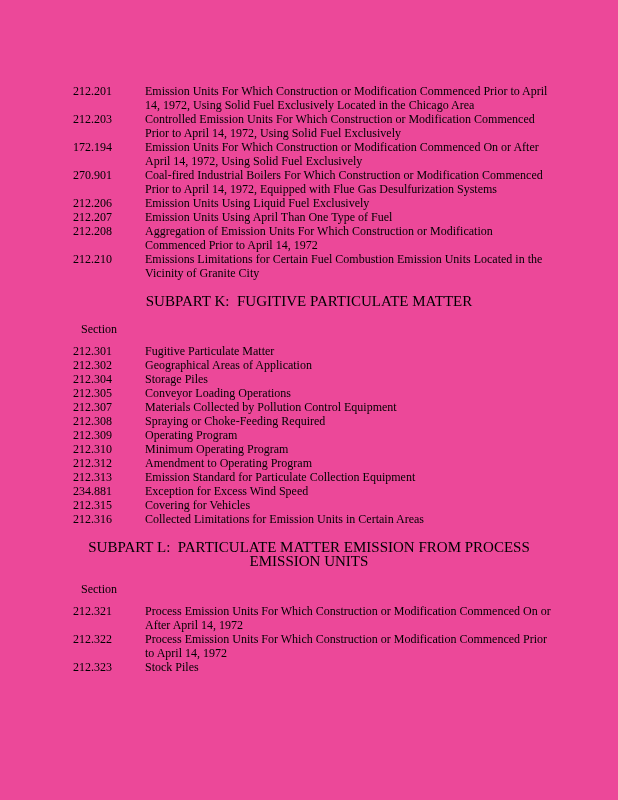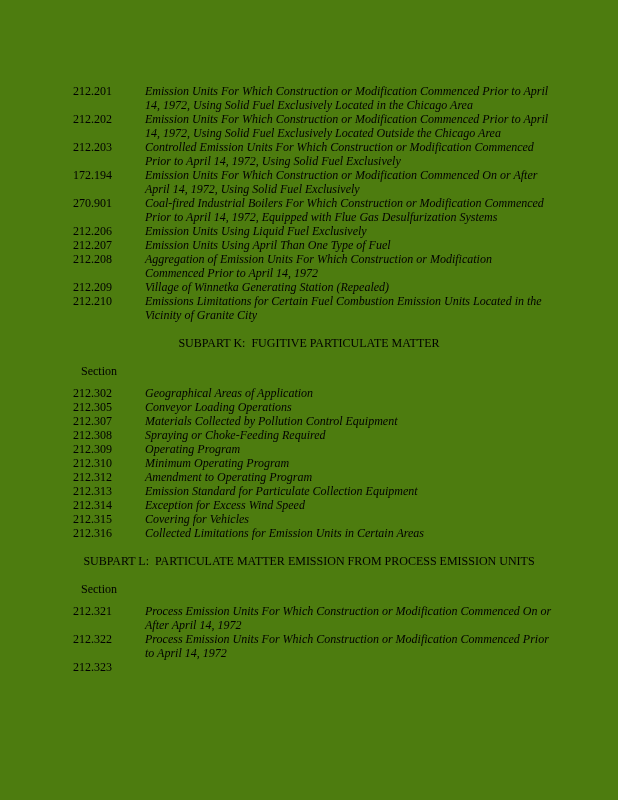--- a/index.html
+++ b/index.html
@@ -6,67 +6,62 @@
     margin: 0;
     padding: 0;
     background: #ffffff;
   }
   .page {
     position: relative;
     width: 618px;
     height: 800px;
     box-sizing: border-box;
     padding: 84px 0 0 73px;
-    background: #4d7c0f;
+    background: #ec4899;
     color: #000000;
     font-family: "Liberation Serif", serif;
     font-size: 12px;
     line-height: 14px;
     overflow: hidden;
   }
   .toc-list { margin: 0; padding: 0; }
   .entry {
     display: flex;
     align-items: flex-start;
   }
   .entry .num {
     flex: 0 0 72px;
   }
   .entry .title {
     width: 408px;
-    font-style: italic;
   }
   .subpart-heading {
     width: 472px;
     margin: 14px 0;
     text-align: center;
-    font-size: 12px;
+    font-size: 15px;
     font-weight: normal;
     white-space: pre-wrap;
   }
   .section-label {
     margin: 8px;
   }
 </style>
 </head>
 <body>
 
 <div class="page">
 
   <div class="toc-list">
 
       <div class="entry">
         <span class="num">212.201</span>
         <span class="title">Emission Units For Which Construction or Modification Commenced Prior to April 14, 1972, Using Solid Fuel Exclusively Located in the Chicago Area</span>
       </div>
 
-      <div class="entry">
-        <span class="num">212.202</span>
-        <span class="title">Emission Units For Which Construction or Modification Commenced Prior to April 14, 1972, Using Solid Fuel Exclusively Located Outside the Chicago Area</span>
-      </div>
 
       <div class="entry">
         <span class="num">212.203</span>
         <span class="title">Controlled Emission Units For Which Construction or Modification Commenced Prior to April 14, 1972, Using Solid Fuel Exclusively</span>
       </div>
 
       <div class="entry">
         <span class="num">172.194</span>
         <span class="title">Emission Units For Which Construction or Modification Commenced On or After April 14, 1972, Using Solid Fuel Exclusively</span>
       </div>
@@ -84,43 +79,47 @@
       <div class="entry">
         <span class="num">212.207</span>
         <span class="title">Emission Units Using April Than One Type of Fuel</span>
       </div>
 
       <div class="entry">
         <span class="num">212.208</span>
         <span class="title">Aggregation of Emission Units For Which Construction or Modification Commenced Prior to April 14, 1972</span>
       </div>
 
-      <div class="entry">
-        <span class="num">212.209</span>
-        <span class="title">Village of Winnetka Generating Station (Repealed)</span>
-      </div>
 
       <div class="entry">
         <span class="num">212.210</span>
         <span class="title">Emissions Limitations for Certain Fuel Combustion Emission Units Located in the Vicinity of Granite City</span>
       </div>
     </div>
 
   <h2 class="subpart-heading">SUBPART K:  FUGITIVE PARTICULATE MATTER</h2>
 
   <div class="section-label">Section</div>
 
   <div class="toc-list">
 
+      <div class="entry">
+        <span class="num">212.301</span>
+        <span class="title">Fugitive Particulate Matter</span>
+      </div>
 
       <div class="entry">
         <span class="num">212.302</span>
         <span class="title">Geographical Areas of Application</span>
       </div>
 
+      <div class="entry">
+        <span class="num">212.304</span>
+        <span class="title">Storage Piles</span>
+      </div>
 
       <div class="entry">
         <span class="num">212.305</span>
         <span class="title">Conveyor Loading Operations</span>
       </div>
 
 
       <div class="entry">
         <span class="num">212.307</span>
         <span class="title">Materials Collected by Pollution Control Equipment</span>
@@ -145,21 +144,21 @@
         <span class="num">212.312</span>
         <span class="title">Amendment to Operating Program</span>
       </div>
 
       <div class="entry">
         <span class="num">212.313</span>
         <span class="title">Emission Standard for Particulate Collection Equipment</span>
       </div>
 
       <div class="entry">
-        <span class="num">212.314</span>
+        <span class="num">234.881</span>
         <span class="title">Exception for Excess Wind Speed</span>
       </div>
 
       <div class="entry">
         <span class="num">212.315</span>
         <span class="title">Covering for Vehicles</span>
       </div>
 
       <div class="entry">
         <span class="num">212.316</span>
@@ -178,16 +177,17 @@
         <span class="title">Process Emission Units For Which Construction or Modification Commenced On or After April 14, 1972</span>
       </div>
 
       <div class="entry">
         <span class="num">212.322</span>
         <span class="title">Process Emission Units For Which Construction or Modification Commenced Prior to April 14, 1972</span>
       </div>
 
       <div class="entry">
         <span class="num">212.323</span>
+        <span class="title">Stock Piles</span>
       </div>
     </div>
 
 </div>
 
 </body></html>

